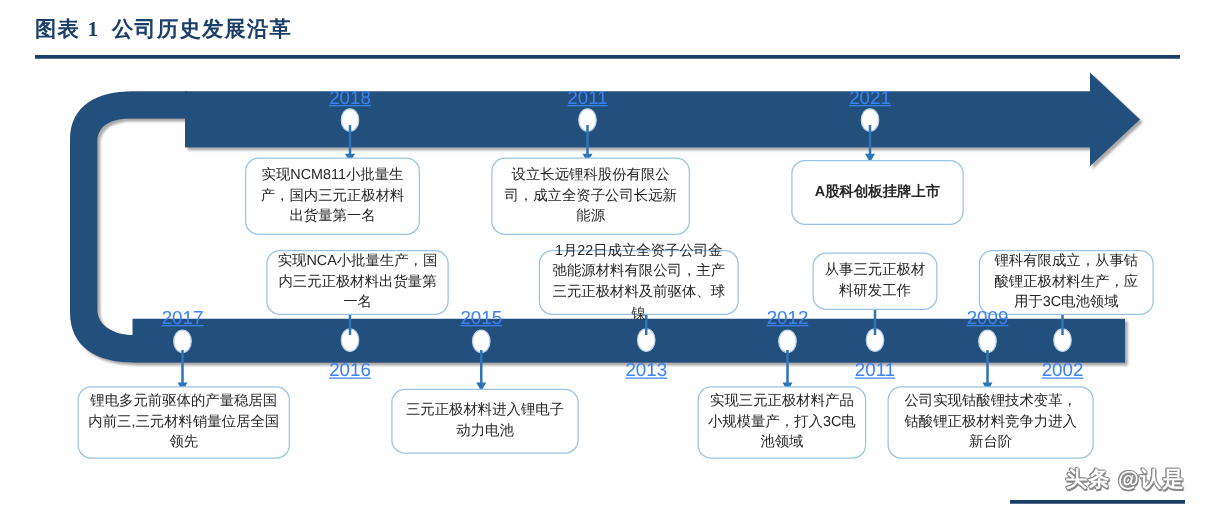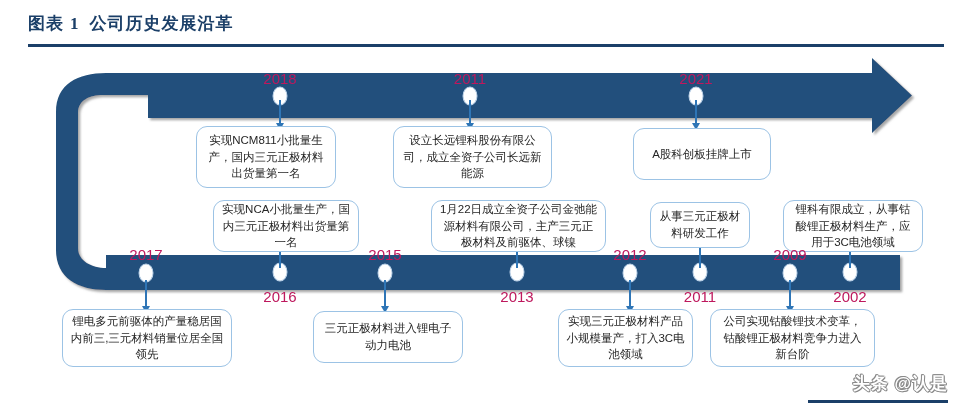--- a/index.html
+++ b/index.html
@@ -40,24 +40,25 @@
     background: #1b3f68;
   }
 
   
   .track-wrap { position: absolute; left: 0; top: 0; width: 972px; height: 409px; }
 
   
   .year {
     position: absolute;
     font-size: 15px;
-    color: #be185d;
+    color: #3b82f6;
     font-family: "Liberation Sans", sans-serif;
     transform: translateX(-50%);
     white-space: nowrap;
+    text-decoration: underline;
   }
 
   
   .node {
     position: absolute;
     width: 13px;
     height: 17px;
     border-radius: 50%;
     background: #ffffff;
     border: 1px solid #bcd2e8;
@@ -172,31 +173,31 @@
   <div class="box" style="left:196px; top:126px; width:140px; height:62px;">实现NCM811小批量生产，国内三元正极材料出货量第一名</div>
 
   <div class="year" style="left:470px; top:70px;">2011</div>
   <div class="node" style="left:470px; top:96px;"></div>
   <div class="conn down" style="left:470px; top:100px; height:24px;"></div>
   <div class="box" style="left:393px; top:126px; width:159px; height:62px;">设立长远锂科股份有限公司，成立全资子公司长远新能源</div>
 
   <div class="year" style="left:696px; top:70px;">2021</div>
   <div class="node" style="left:696px; top:96px;"></div>
   <div class="conn down" style="left:696px; top:100px; height:24px;"></div>
-  <div class="box" style="left:633px; top:128px; width:138px; height:52px;">A股科创板挂牌上市</div>
+  <div class="box" style="left:633px; top:128px; width:138px; height:52px;font-weight:bold;">A股科创板挂牌上市</div>
 
   <div class="year" style="left:280px; top:288px;">2016</div>
   <div class="node" style="left:280px; top:272px;"></div>
   <div class="conn up" style="left:280px; top:244px; height:24px;"></div>
   <div class="box" style="left:213px; top:200px; width:146px; height:52px;">实现NCA小批量生产，国内三元正极材料出货量第一名</div>
 
   <div class="year" style="left:517px; top:288px;">2013</div>
   <div class="node" style="left:517px; top:272px;"></div>
   <div class="conn up" style="left:517px; top:244px; height:24px;"></div>
-  <div class="box" style="left:431px; top:200px; width:175px; height:52px;">1月22日成立全资子公司金弛能源材料有限公司，主产三元正极材料及前驱体、球镍</div>
+  <div class="box" style="left:431px; top:200px; width:160px; height:52px;">1月22日成立全资子公司金弛能源材料有限公司，主产三元正极材料及前驱体、球镍</div>
 
   <div class="year" style="left:700px; top:288px;">2011</div>
   <div class="node" style="left:700px; top:272px;"></div>
   <div class="conn up" style="left:700px; top:244px; height:24px;"></div>
   <div class="box" style="left:650px; top:202px; width:100px; height:46px;">从事三元正极材料研发工作</div>
 
   <div class="year" style="left:850px; top:288px;">2002</div>
   <div class="node" style="left:850px; top:272px;"></div>
   <div class="conn up" style="left:850px; top:244px; height:24px;"></div>
   <div class="box" style="left:783px; top:200px; width:140px; height:52px;">锂科有限成立，从事钴酸锂正极材料生产，应用于3C电池领域</div>

